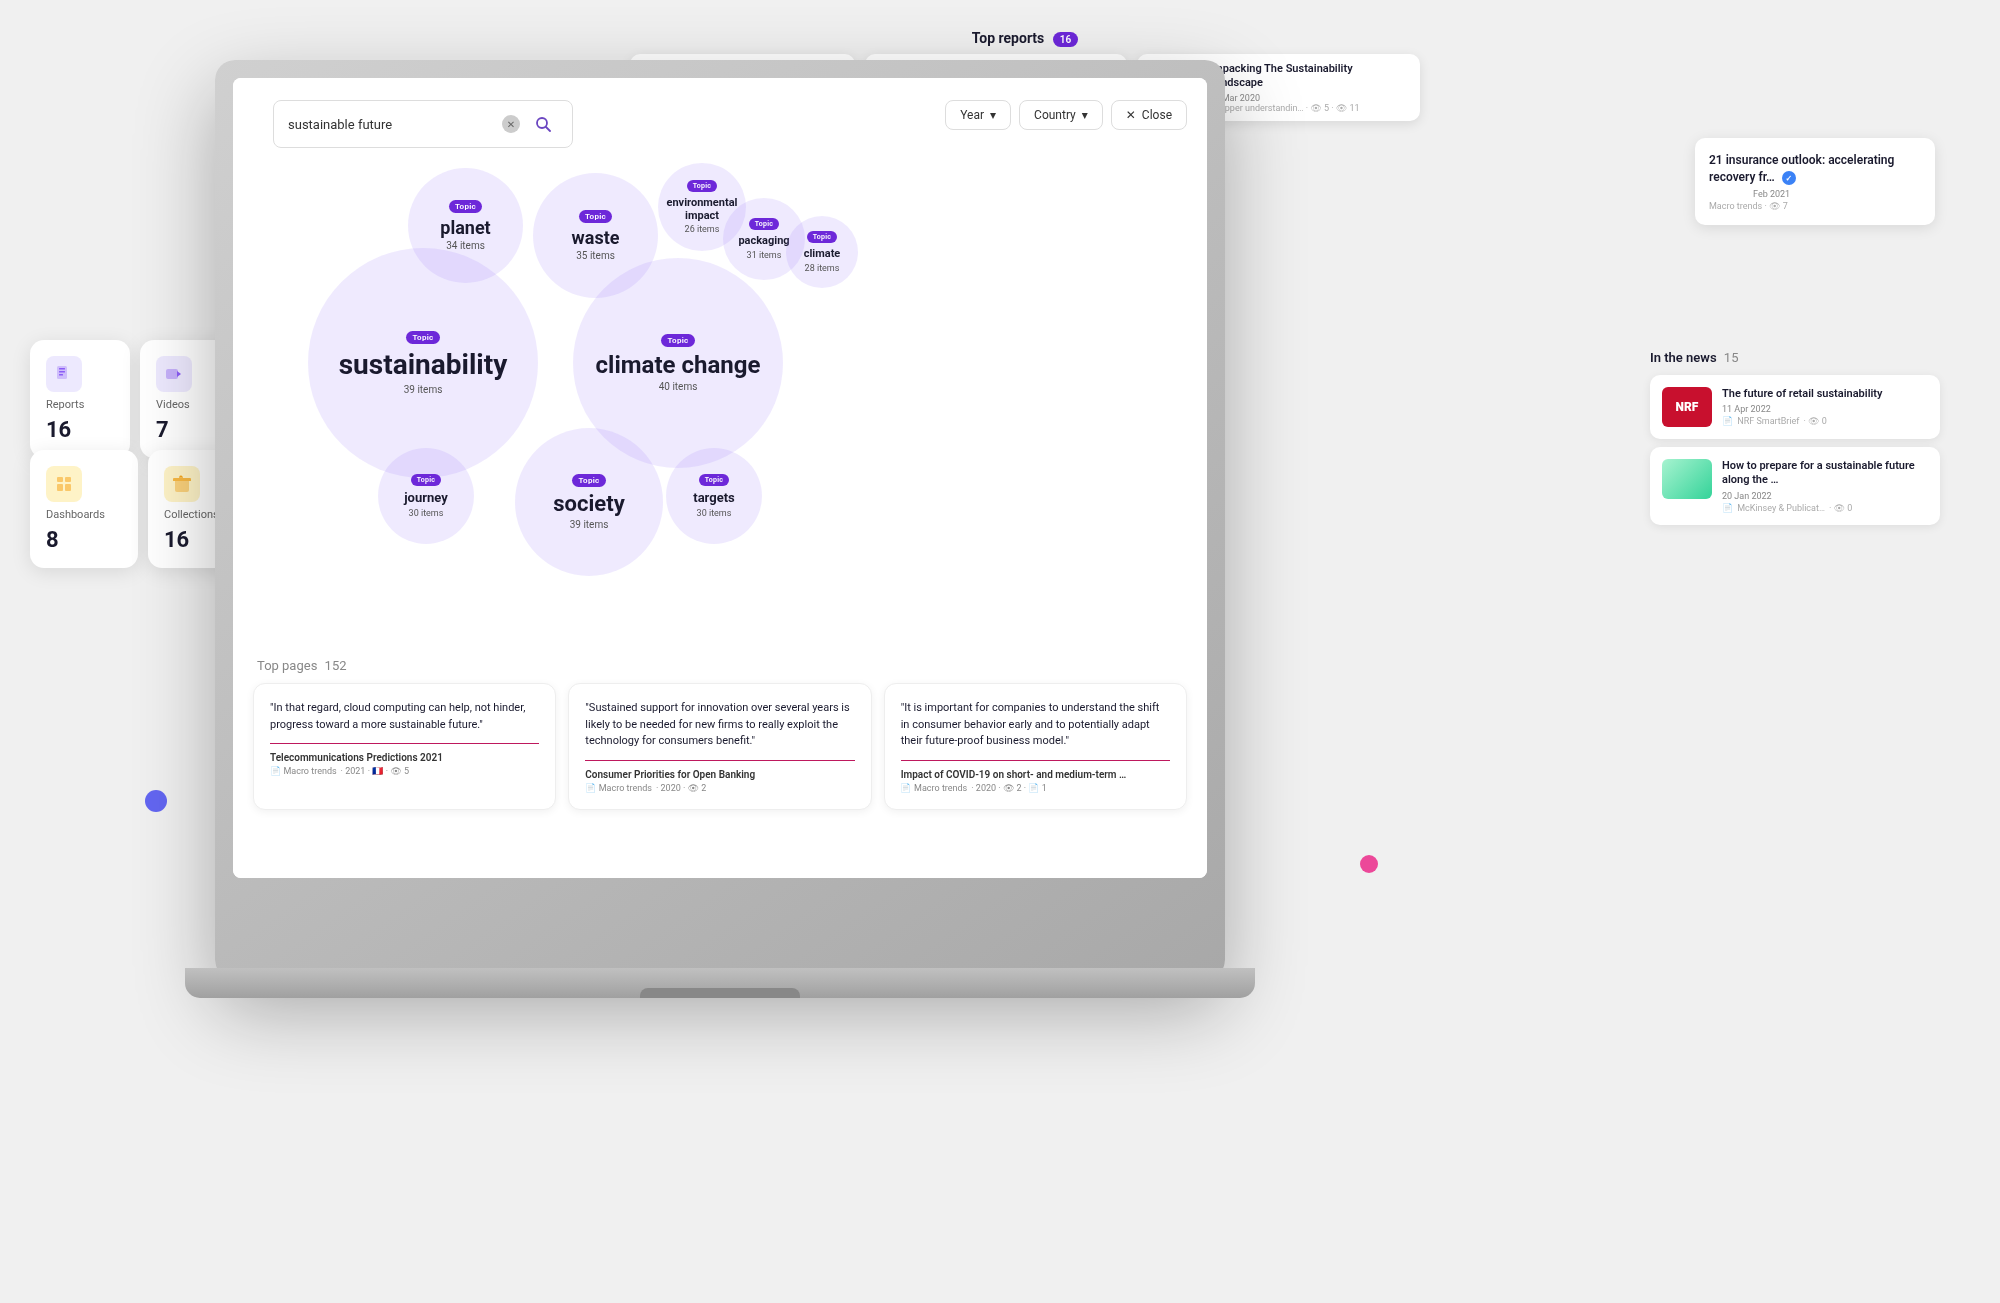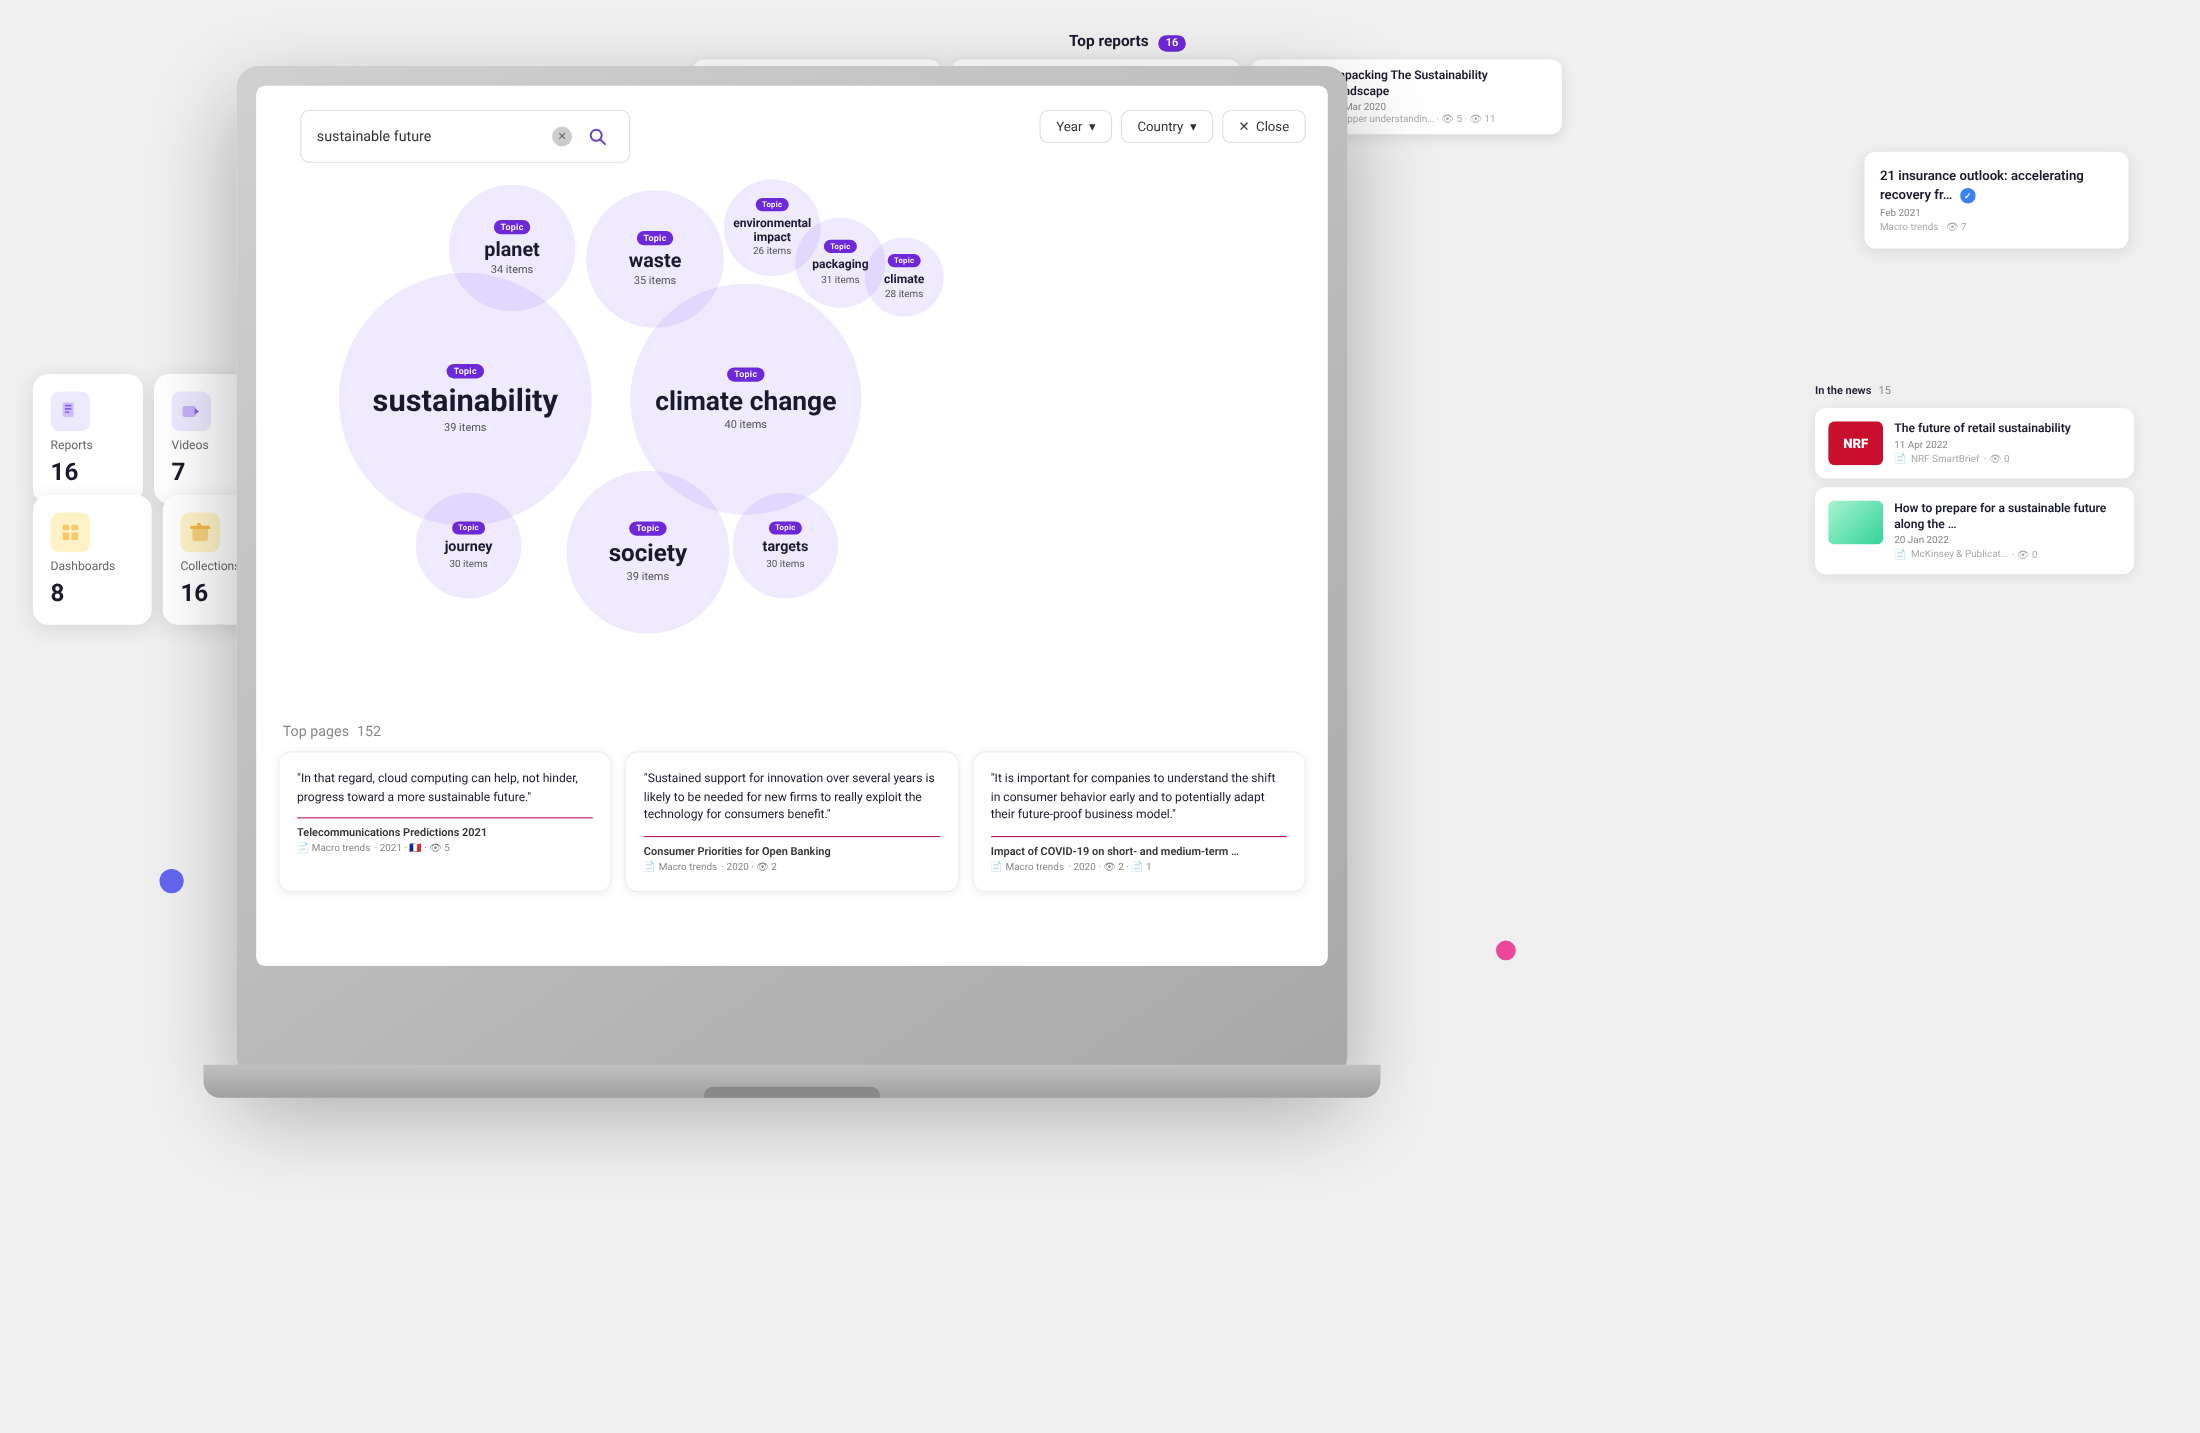--- a/index.html
+++ b/index.html
@@ -359,20 +359,21 @@
     .insurance-card .ins-title {
       font-size: 12px;
       font-weight: 600;
       color: #1a1a2e;
       line-height: 1.4;
     }
     .insurance-card .ins-date {
       font-size: 9px;
       color: #888;
       margin-top: 3px;
+      margin-left: 44px;
     }
     .insurance-card .ins-meta {
       font-size: 9px;
       color: #aaa;
       margin-top: 2px;
     }
     .check-badge {
       display: inline-flex;
       align-items: center;
       justify-content: center;
@@ -696,21 +697,21 @@
       </div>
 
     </div>
   </div>
   <div class="laptop-base">
     <div class="laptop-notch"></div>
   </div>
 </div>
 
 <div style="position:absolute;right:60px;top:350px;width:290px;">
-  <div style="font-size:10px;font-weight:600;color:#1a1a2e;margin-bottom:10px;">
+  <div style="font-size:13px;font-weight:600;color:#1a1a2e;margin-bottom:10px;">
     <span>In the news</span>
     <span style="color:#888;font-weight:400;margin-left:4px;">15</span>
   </div>
 
   <div class="news-item">
     <div class="news-thumb">
       <div class="thumb-nrf">NRF</div>
     </div>
     <div class="news-info">
       <div class="news-title">The future of retail sustainability</div>

